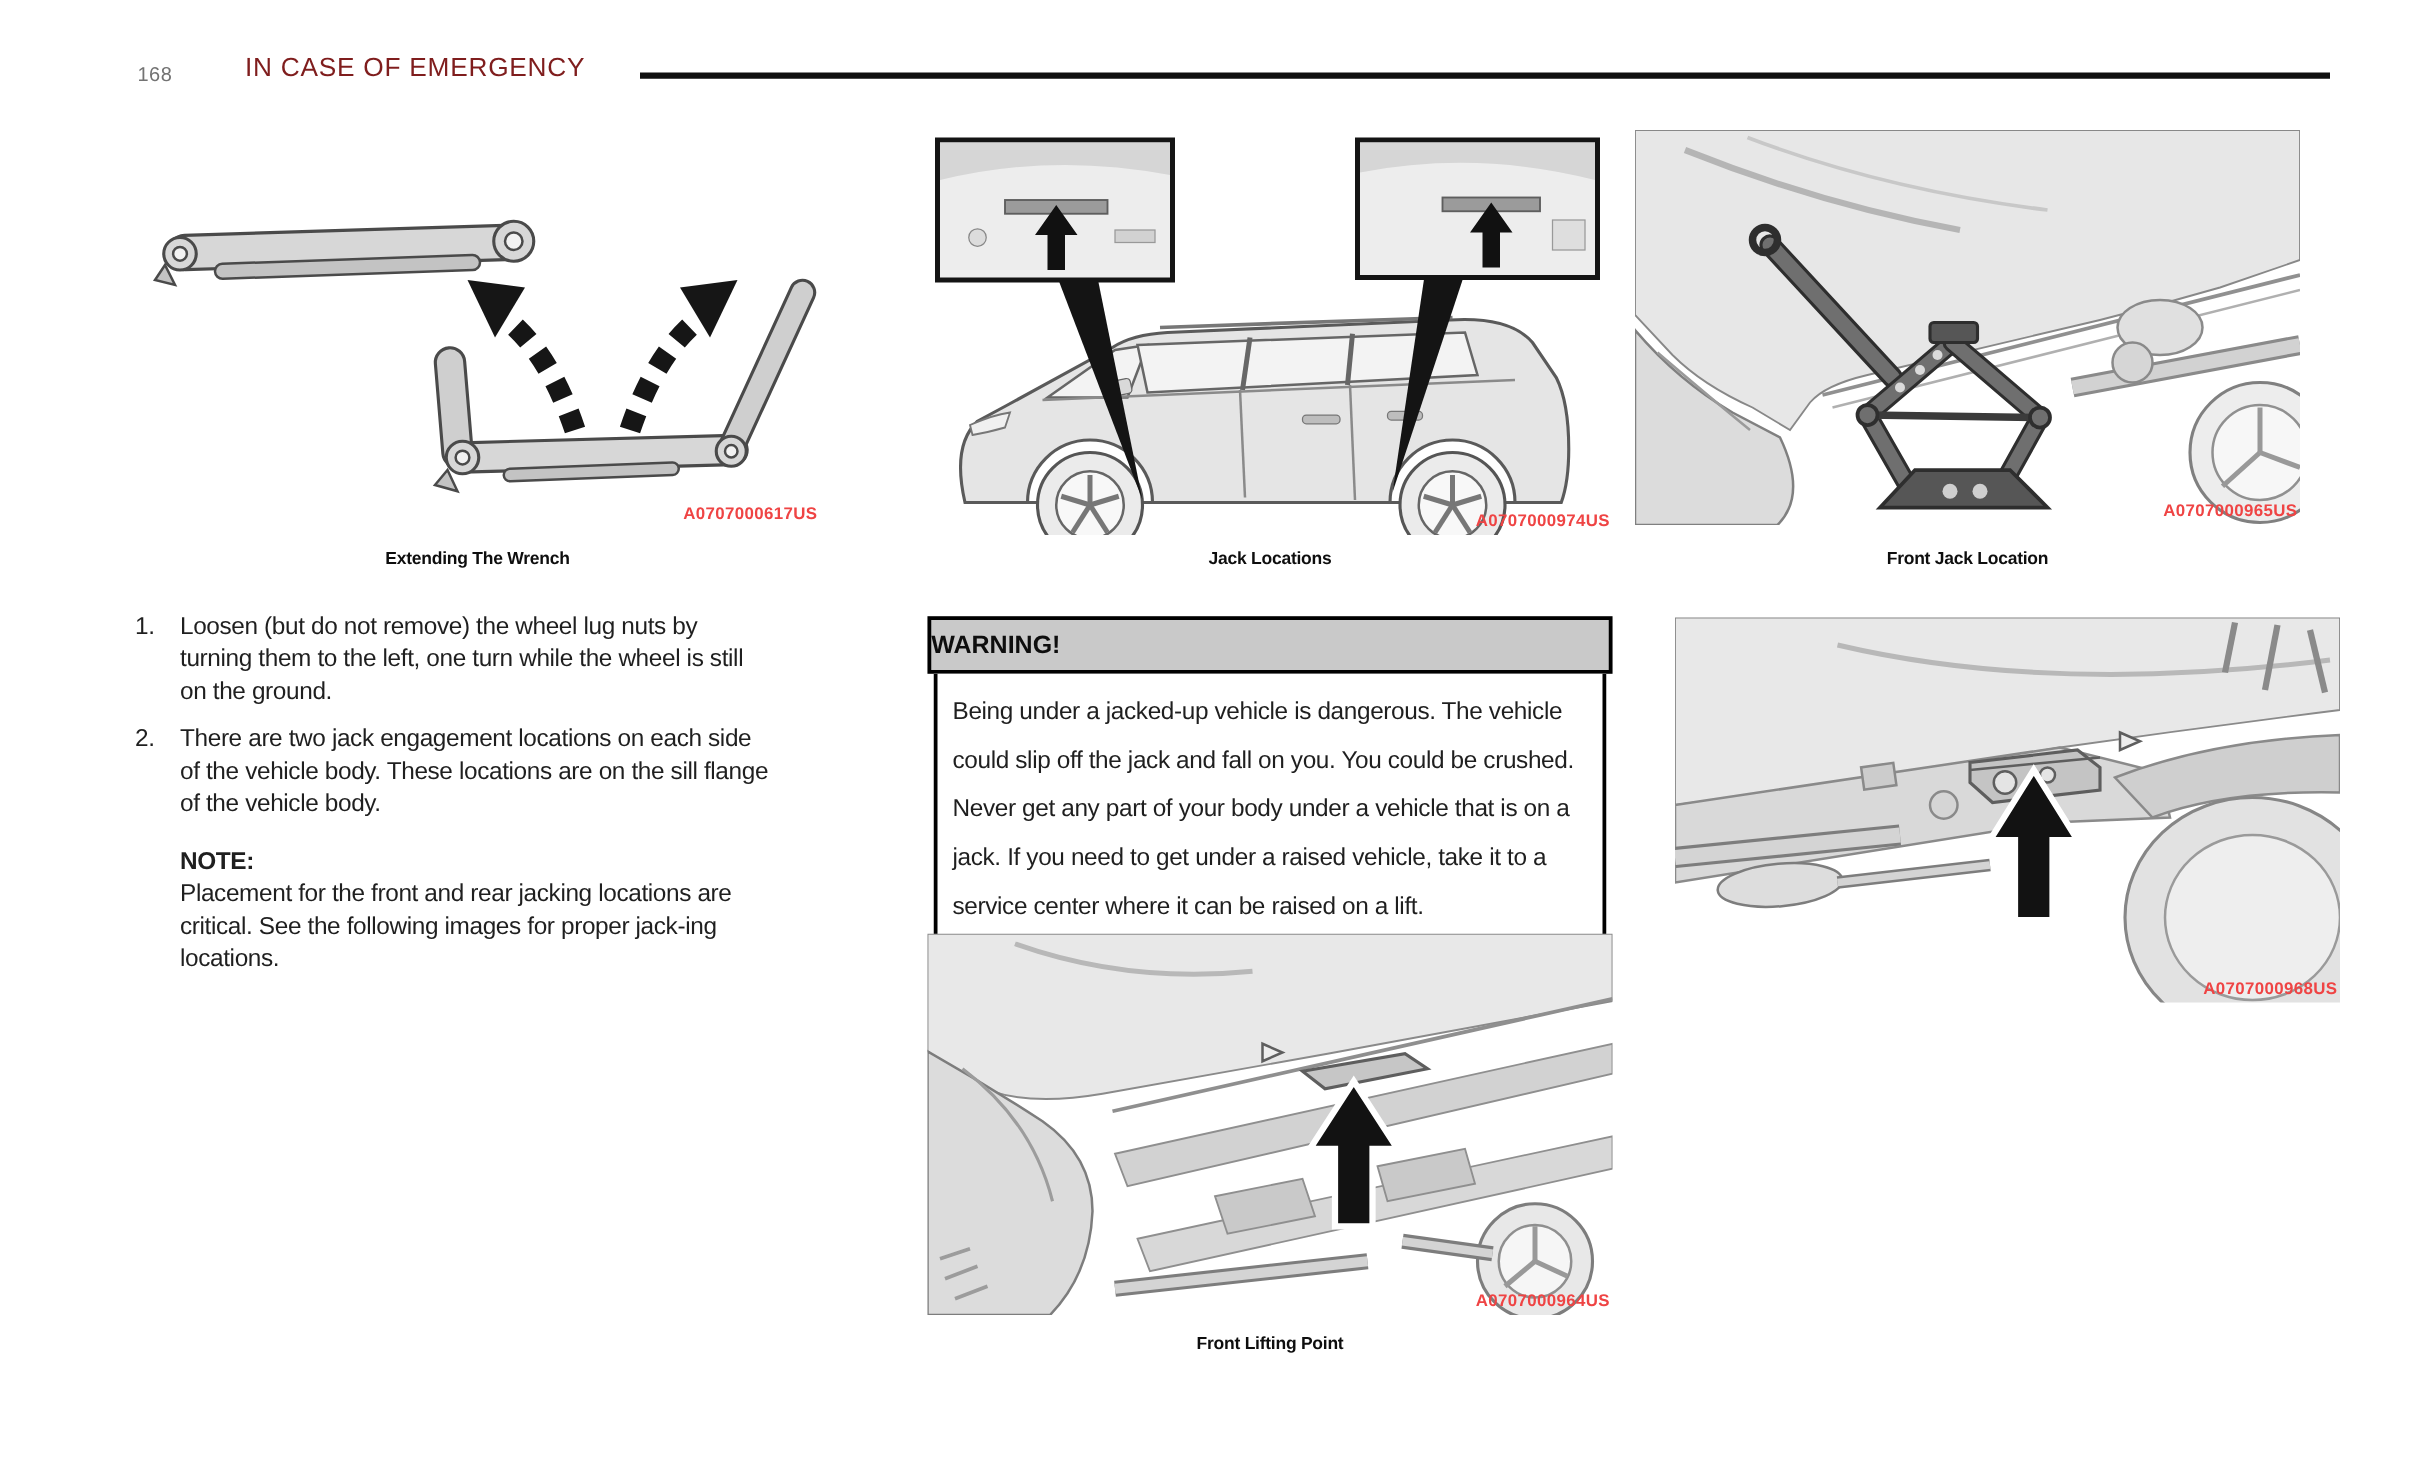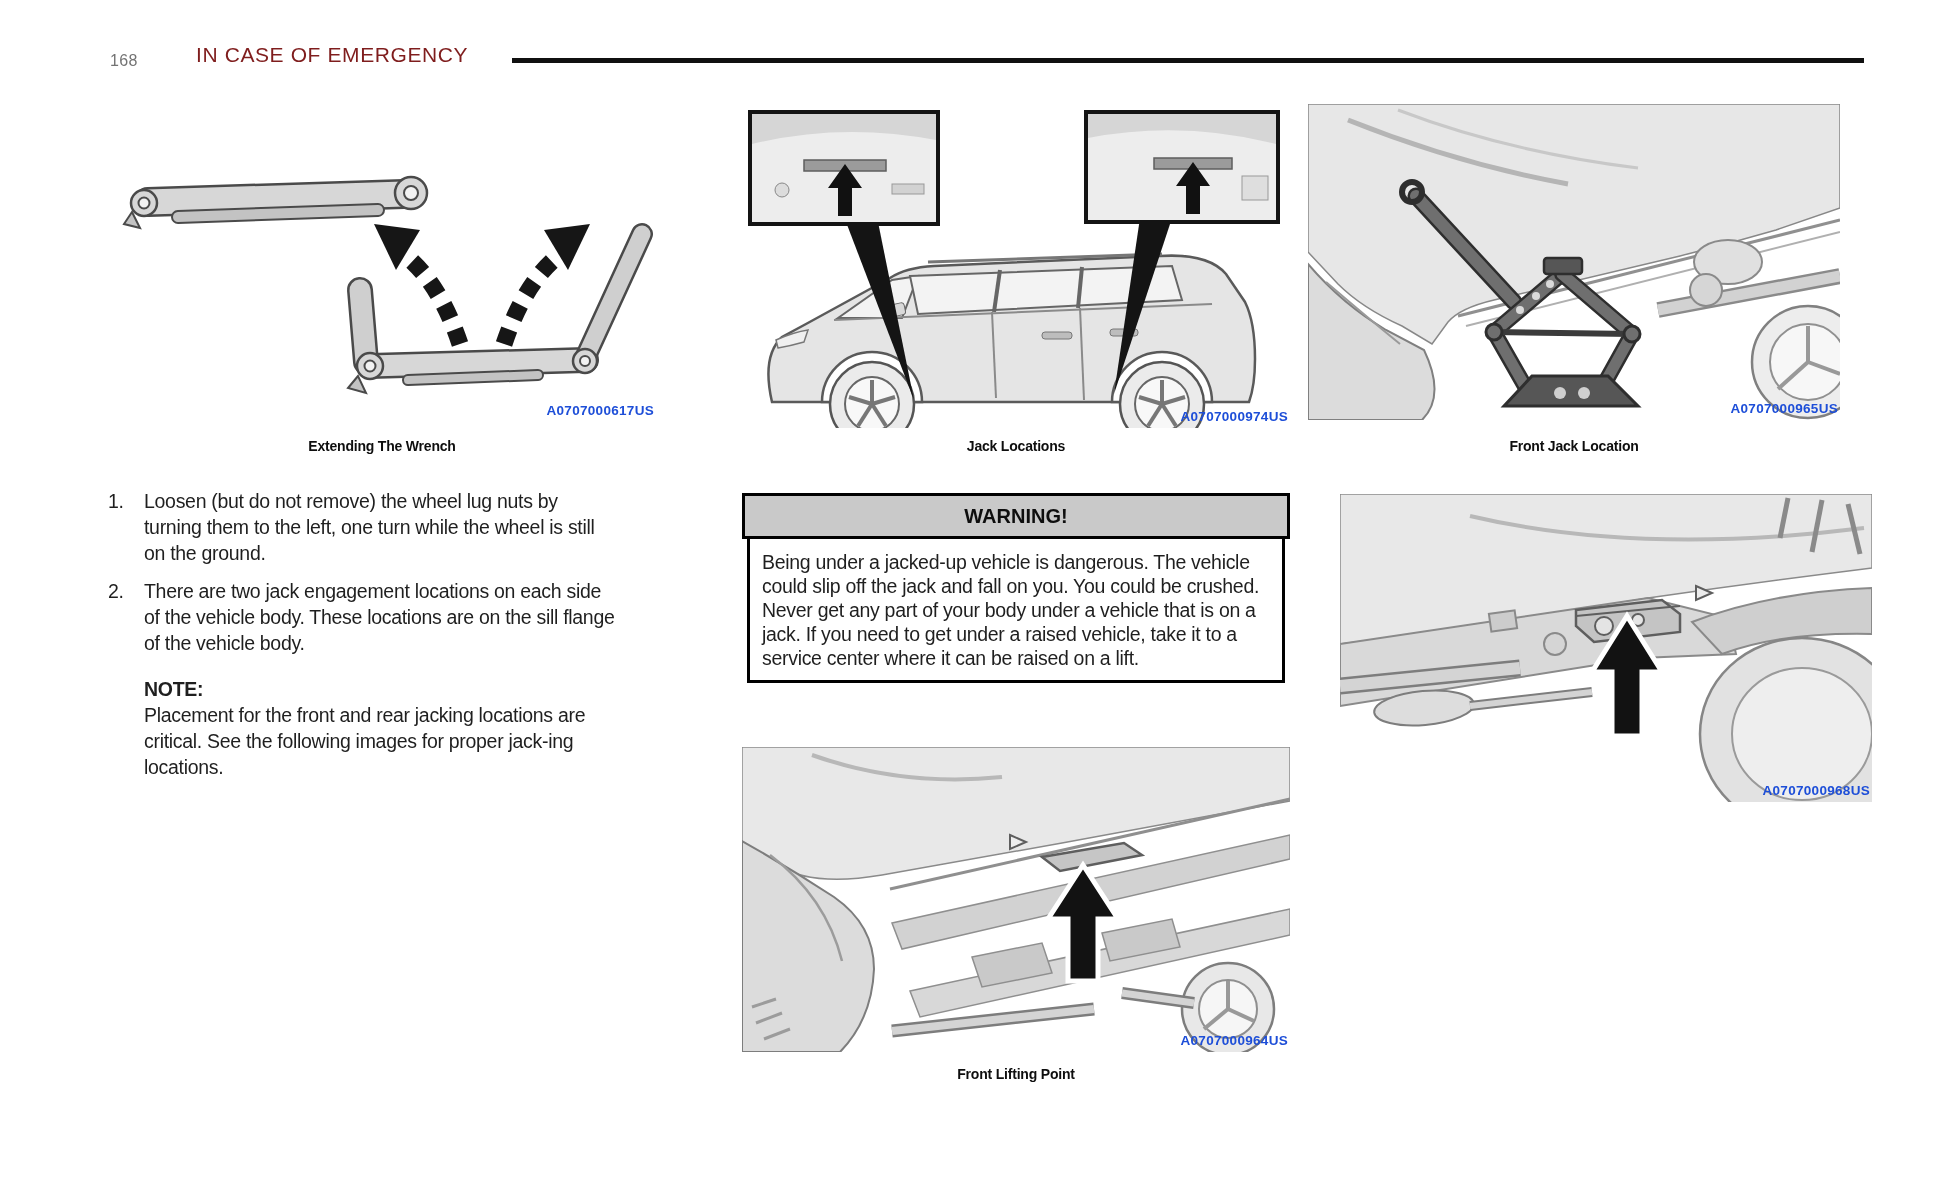--- a/index.html
+++ b/index.html
@@ -11,34 +11,34 @@
   .page-num{position:absolute;left:110px;top:52px;font-size:16px;color:#737373;letter-spacing:.4px;}
   .section-title{position:absolute;left:196px;top:43px;font-size:21px;color:#7f1d1d;letter-spacing:.6px;}
   .header-rule{position:absolute;left:512px;top:58px;width:1352px;height:5px;background:#101010;}
   
   .col{position:absolute;top:0;height:1177px;}
   #col-left{left:108px;width:548px;}
   #col-mid{left:742px;width:548px;}
   #col-right{left:1308px;width:532px;}
   .fig{position:absolute;left:0;}
   .fig svg{display:block;}
-  .fig-code{position:absolute;right:2px;bottom:4px;font-size:13.5px;font-weight:bold;color:#1d4ed8;letter-spacing:.3px;}
+  .fig-code{position:absolute;right:2px;bottom:4px;font-size:13.5px;font-weight:bold;color:#ef4444;letter-spacing:.3px;}
   .caption{position:absolute;left:0;width:100%;text-align:center;font-size:14px;font-weight:bold;color:#0e0e0e;letter-spacing:-.2px;}
   
   .step{position:absolute;left:0;right:40px;display:flex;font-size:19.5px;line-height:26px;letter-spacing:-.3px;}
   .step-num{width:36px;flex:none;}
   .step-text{flex:1;}
   .note{position:absolute;left:36px;right:43px;font-size:19.5px;line-height:26px;letter-spacing:-.3px;}
   .note-label{font-weight:bold;}
   
   .warning-box{position:absolute;top:493px;left:0;width:100%;box-sizing:border-box;}
-  .warning-head{box-sizing:border-box;border:3px solid #000;background:#c9c9c9;text-align:center;
+  .warning-head{box-sizing:border-box;border:3px solid #000;background:#c9c9c9;text-align:left;
     font-weight:bold;font-size:20px;padding:9px 0 8px 0;color:#0e0e0e;}
   .warning-body{box-sizing:border-box;margin:0 5px;border:3px solid #000;border-top:none;background:#fff;
-    padding:11px 12px 10px 12px;font-size:19.5px;line-height:24px;letter-spacing:-.3px;}
+    padding:11px 12px 10px 12px;font-size:19.5px;line-height:39px;letter-spacing:-.3px;}
 </style>
 </head>
 <body>
 
 <div class="page-num">168</div>
 <div class="section-title">IN CASE OF EMERGENCY</div>
 <div class="header-rule"></div>
 
 <div class="col" id="col-left">
 

